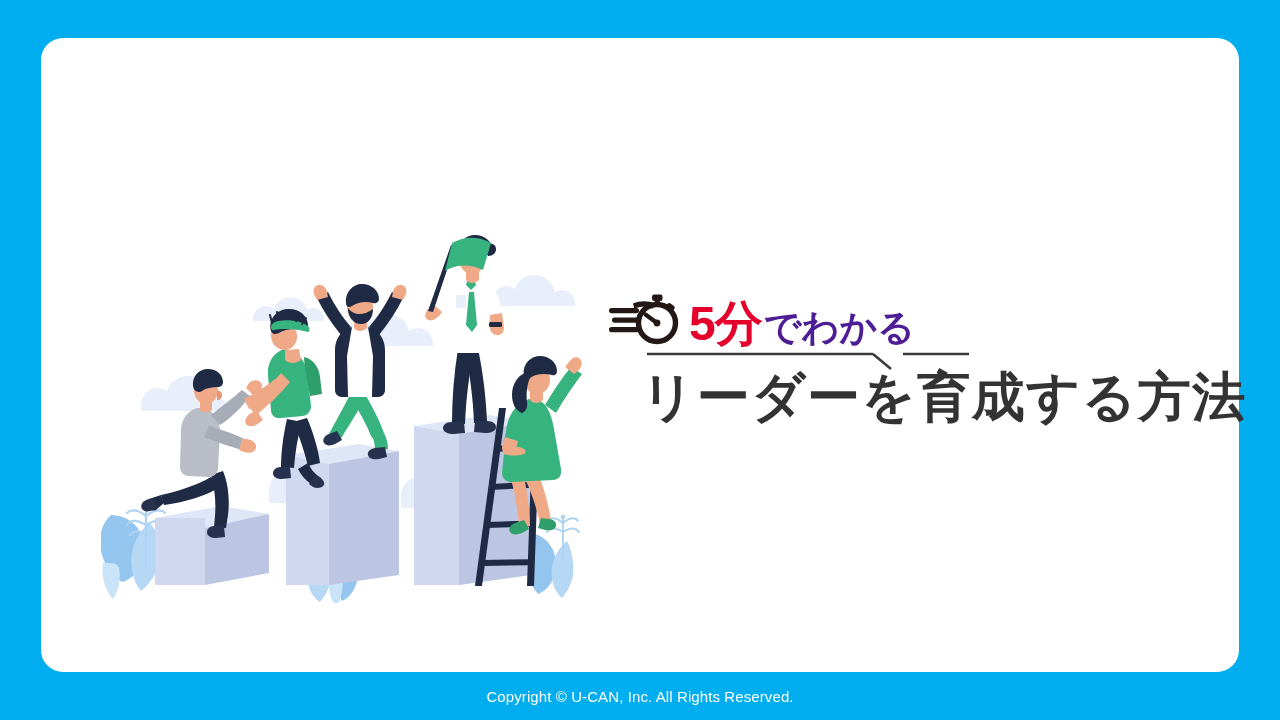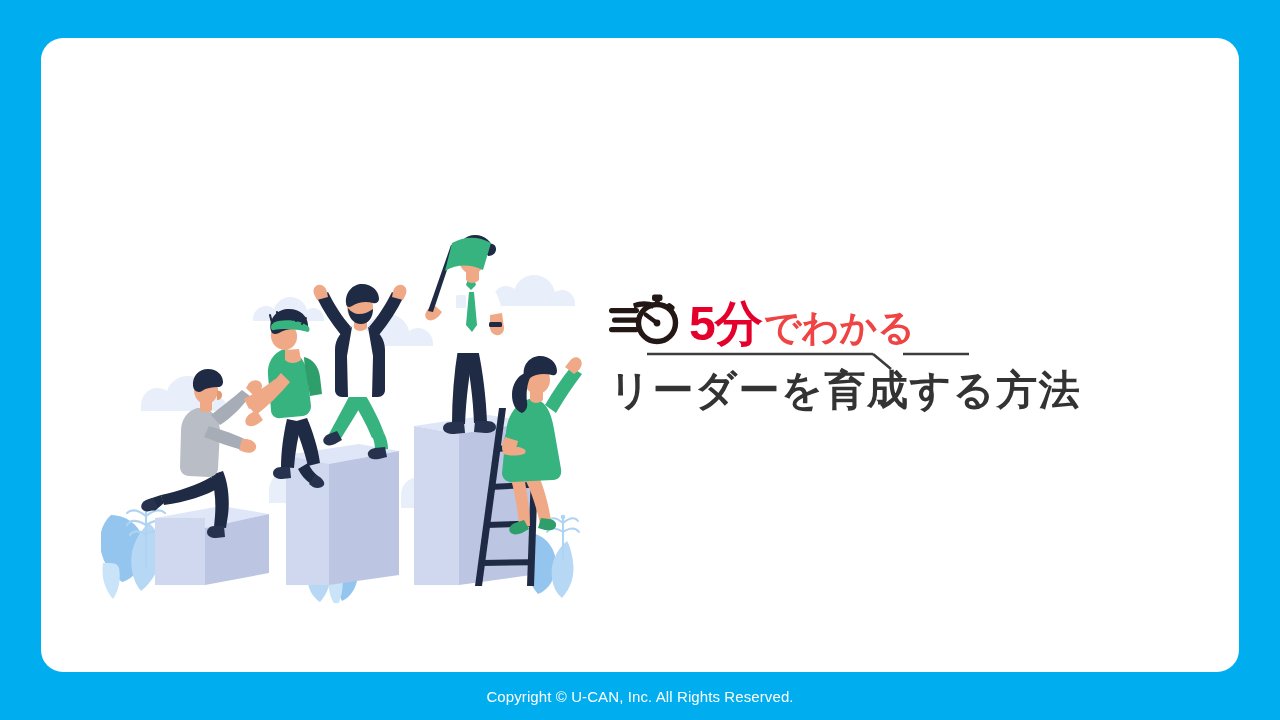--- a/index.html
+++ b/index.html
@@ -92,42 +92,43 @@
     font-size: 48px;
     line-height: 1;
     color: #E4002B;
     letter-spacing: -1px;
   }
   .eyebrow-rest {
     font-family: "Liberation Sans", sans-serif;
     font-weight: bold;
     font-size: 37px;
     line-height: 1;
-    color: #ef4444;
+    color: #4c1d95;
     letter-spacing: 0px;
     margin-left: 2px;
   }
   .eyebrow-underline {
     position: absolute;
     left: 36px;
     top: 60px;
     width: 326px;
     height: 24px;
   }
   .eyebrow-underline svg { display: block; }
 
   .main-title {
     margin-top: 18px;
     font-family: "Liberation Sans", sans-serif;
     font-weight: bold;
-    font-size: 41px;
+    font-size: 53px;
     line-height: 1.18;
     color: #333333;
     letter-spacing: 1.5px;
     white-space: nowrap;
+    margin-left: 32px;
   }
 </style>
 </head>
 <body>
 
 <div class="slide">
 
   <div class="card">
 
     <div class="illustration">

